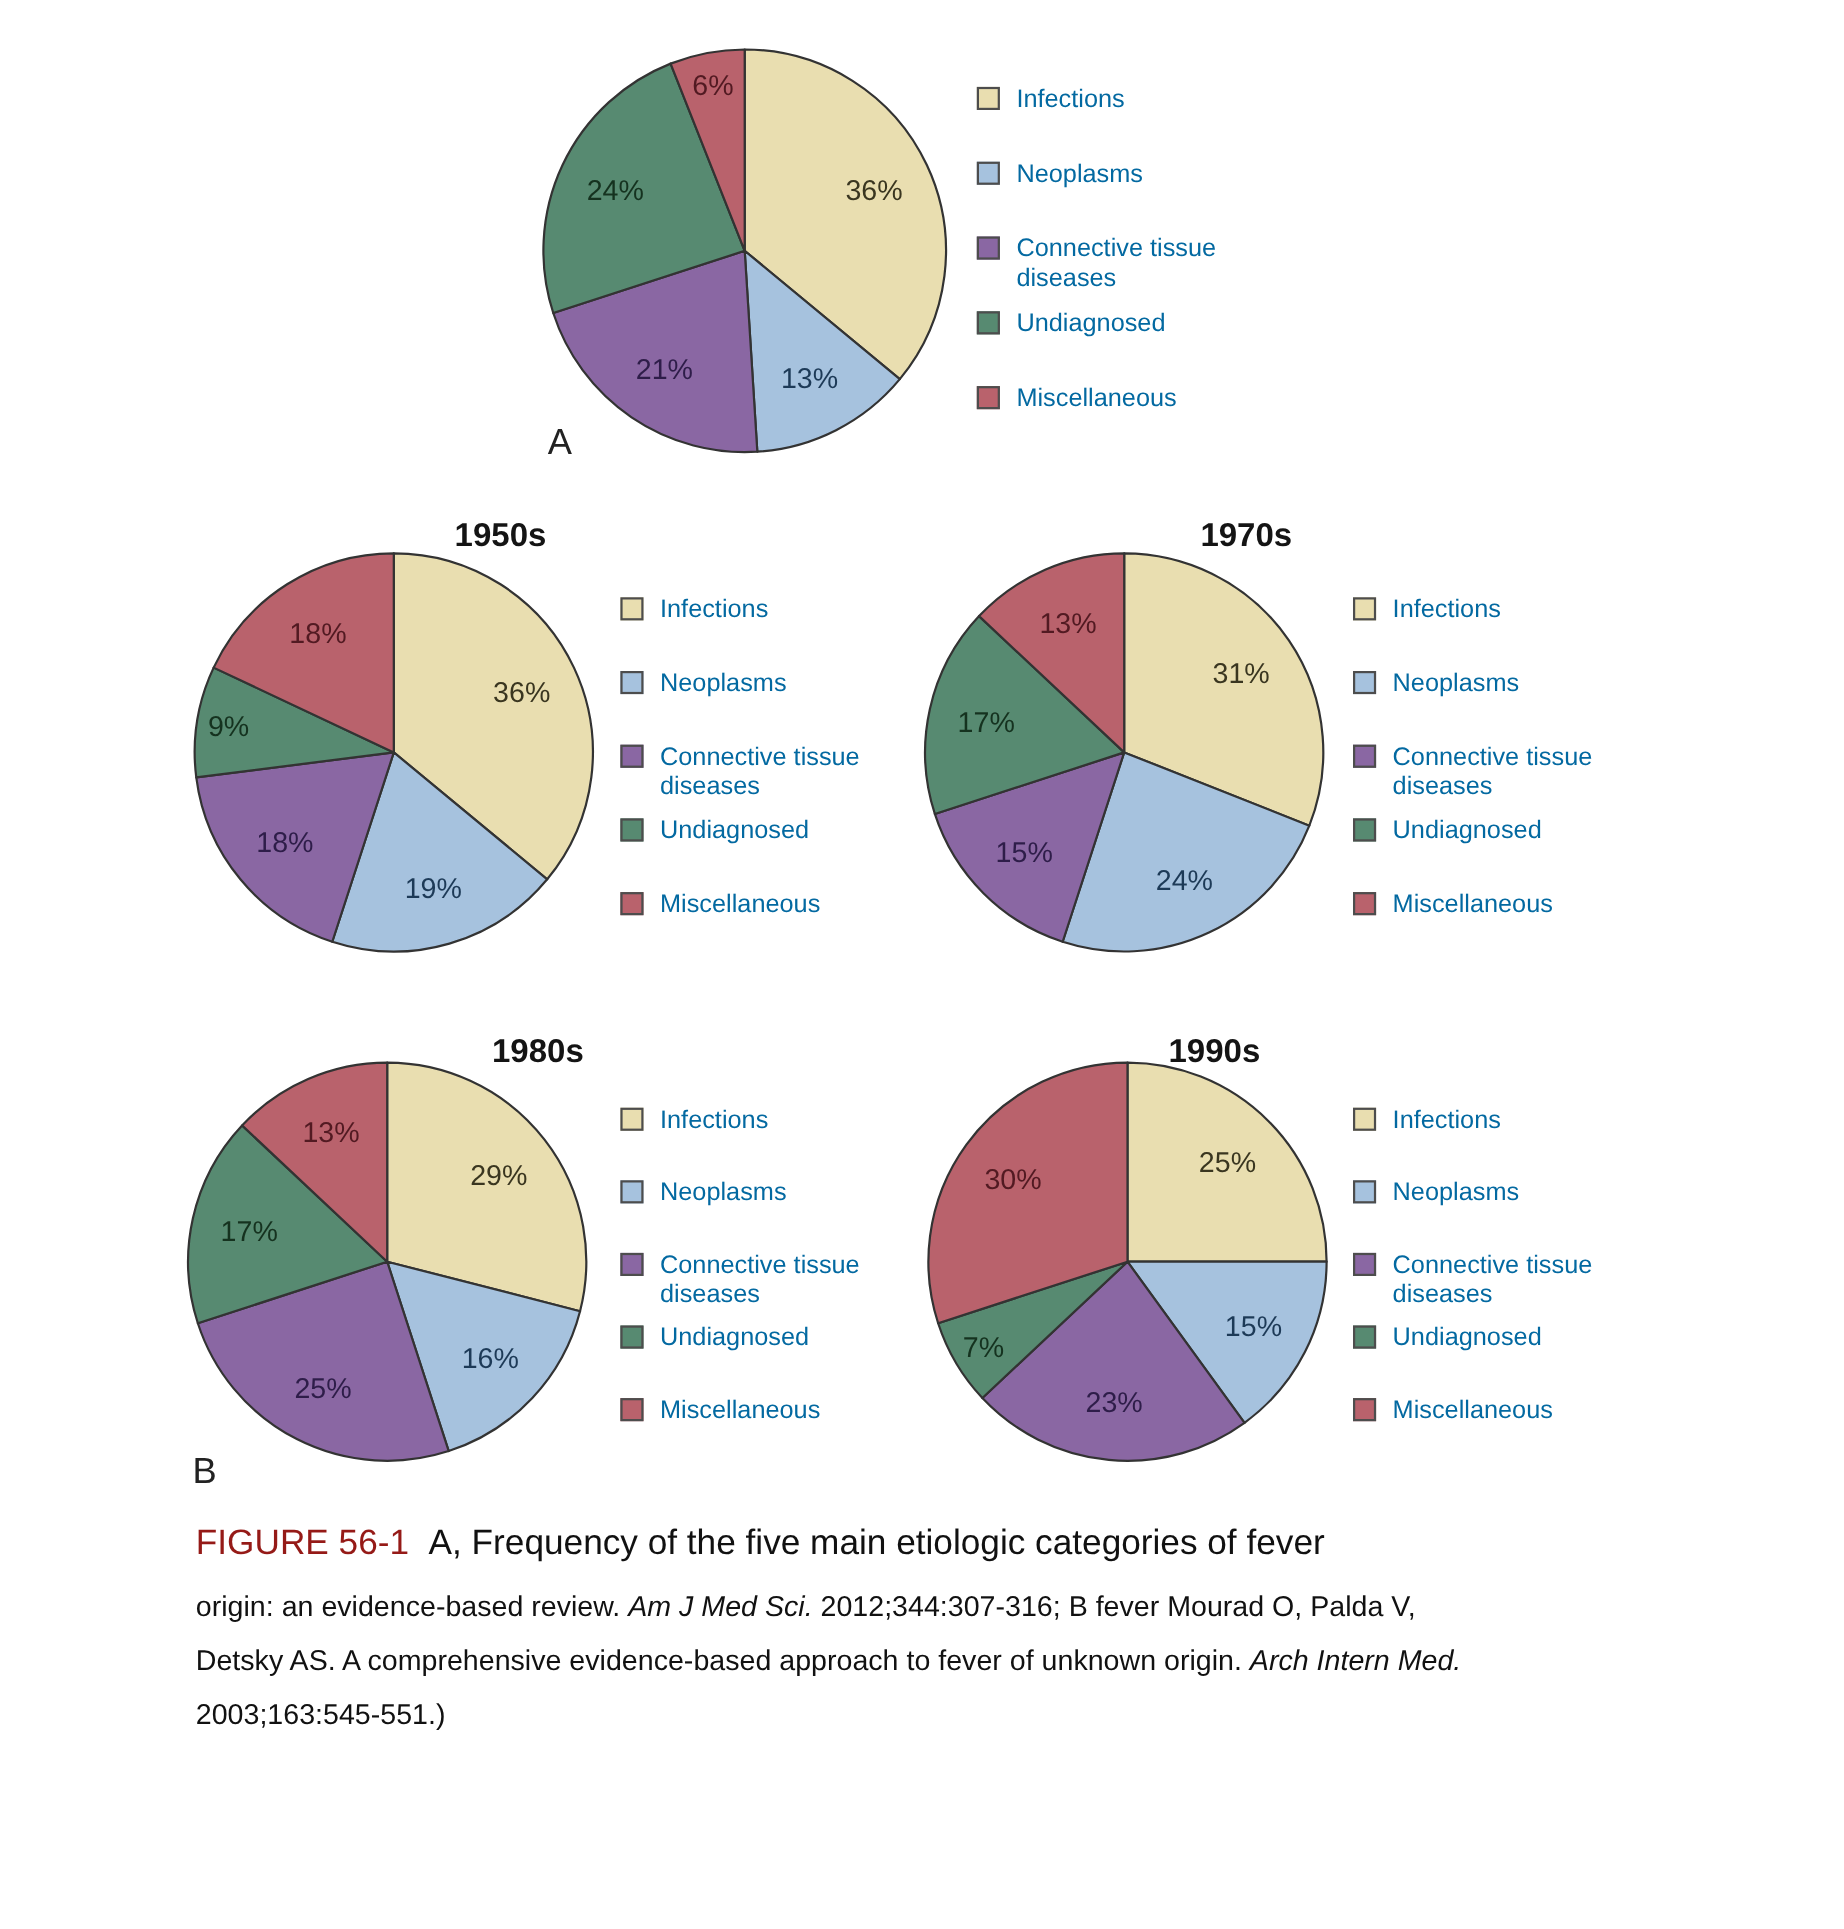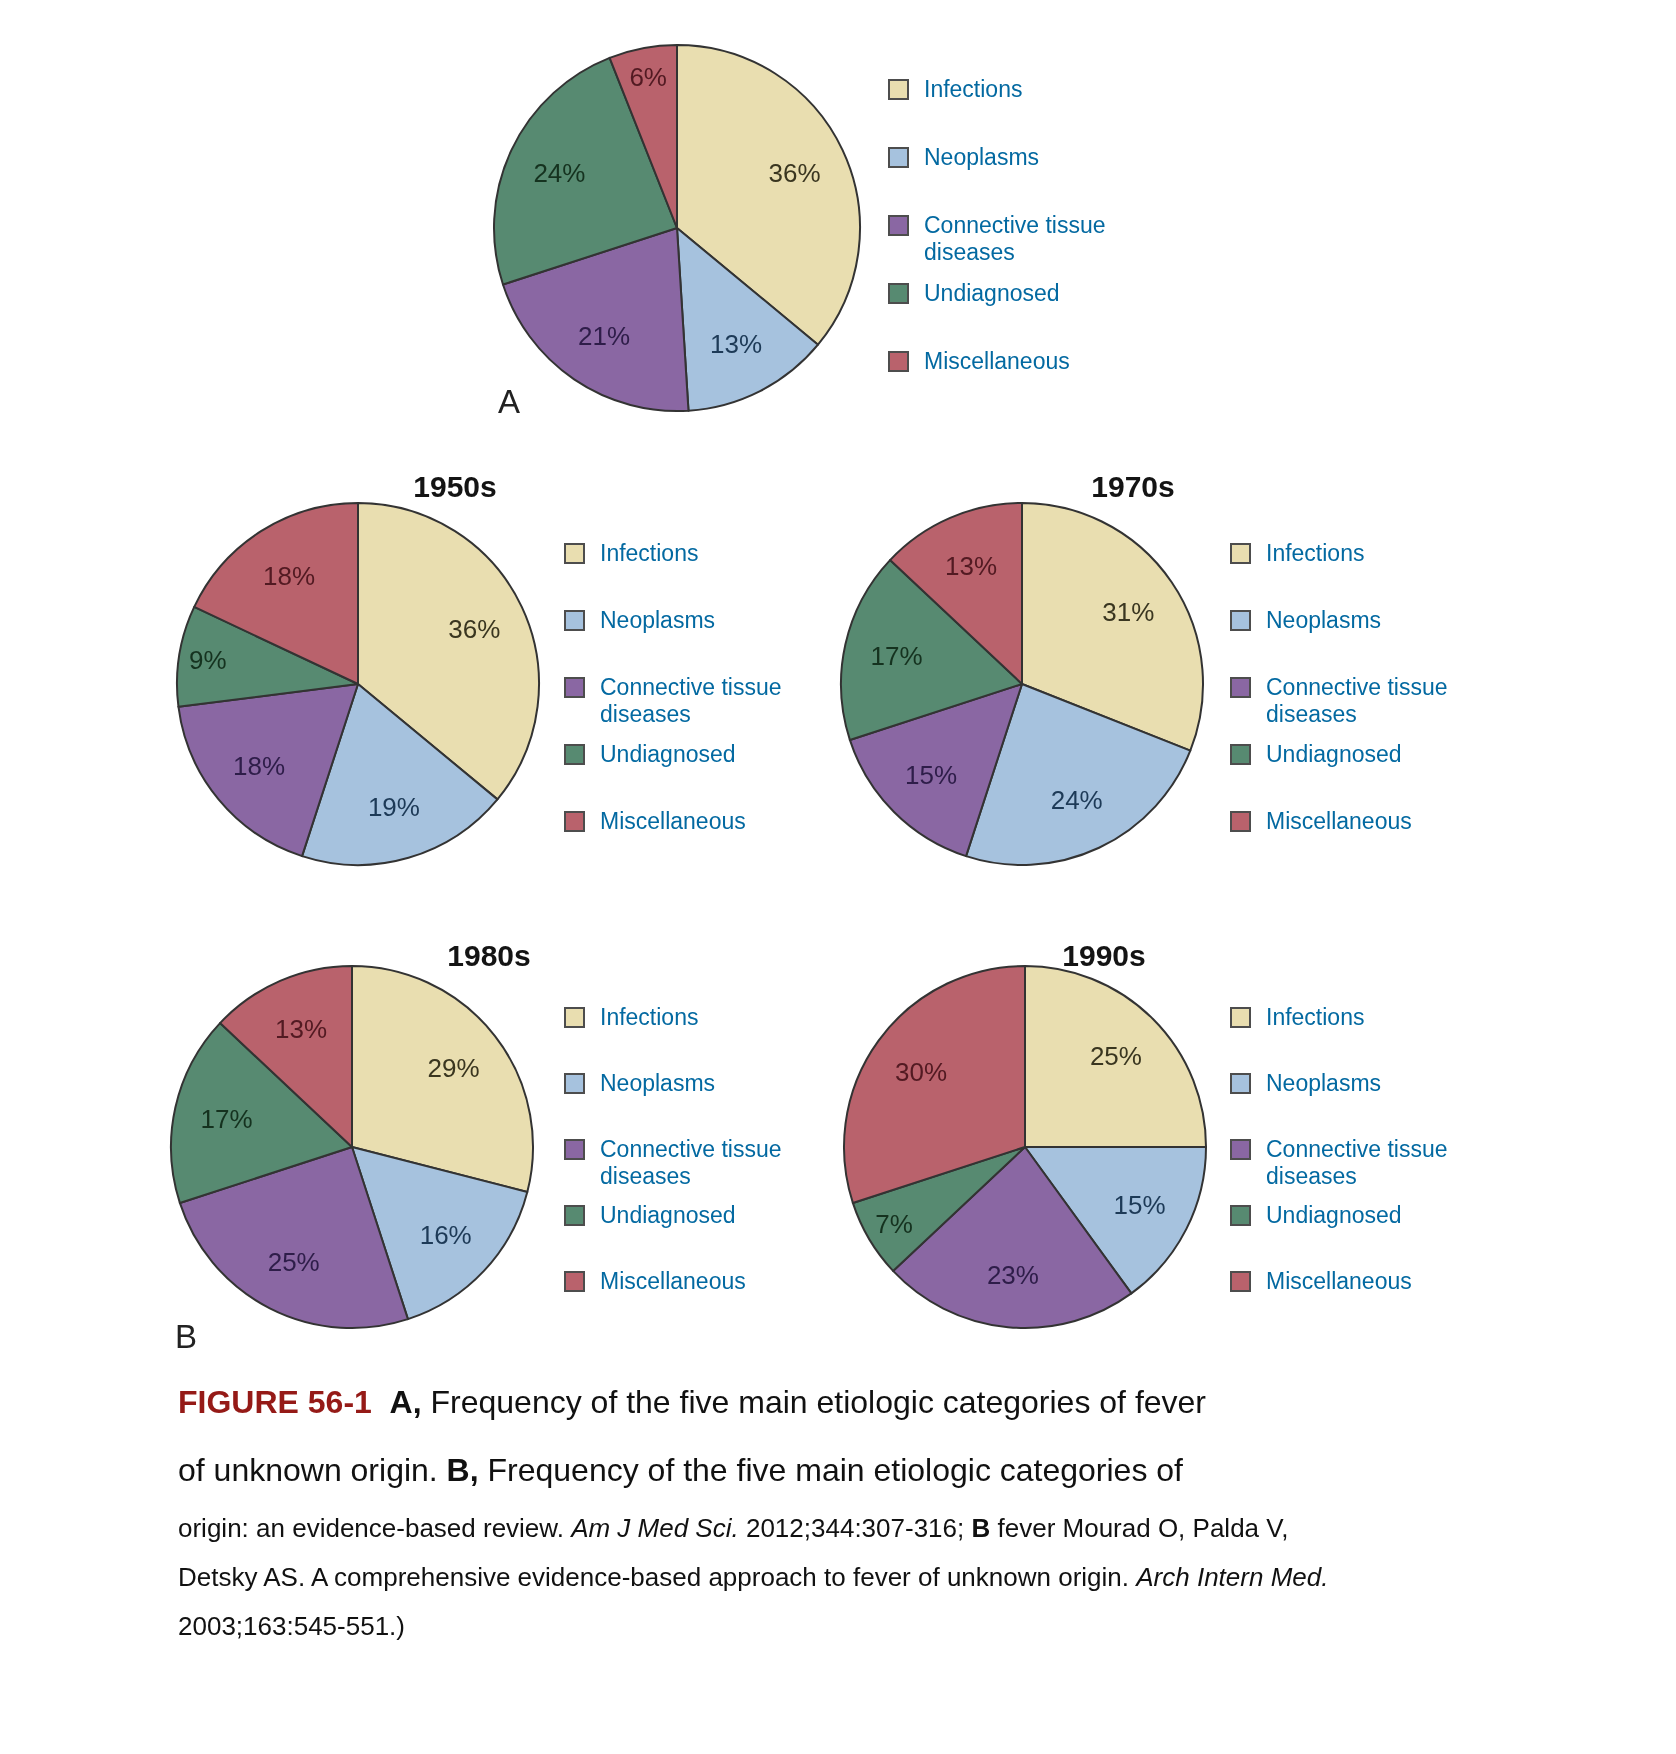--- a/index.html
+++ b/index.html
@@ -24,21 +24,21 @@
     position:absolute;left:36px;top:-3px;width:220px;
     font-size:23px;line-height:27px;color:#0369a1;
   }
   .panel-label{
     position:absolute;font-size:33px;color:#222222;
   }
   .caption{position:absolute;left:178px;top:1368px;width:1340px;}
   .cap-line{white-space:nowrap;}
   .cap-line.big{font-size:32px;line-height:68px;color:#111111;}
   .cap-line.small{font-size:26px;line-height:49px;color:#111111;}
-  .seg-b{font-weight:bold;margin-top:34px;}
+  .seg-b{font-weight:normal;margin-top:34px;}
   .seg-i{font-style:italic;}
   .seg-red{color:#951a17;}
   .seg-small{font-size:26px;}
 </style>
 </head>
 <body>
 
 <div class="page">
   <div id="charts">
       <svg width="372" height="372" class="pie-svg" style="left: 491px; top: 42px;">
@@ -215,18 +215,17 @@
           <div class="legend-label">Miscellaneous</div>
         </div>
       </div>
     </div>
 
   <div class="panel-label" style="left:498px;top:383px;">A</div>
   <div class="panel-label" style="left:175px;top:1318px;">B</div>
 
   <div class="caption" id="caption">
       <div class="cap-line big"><span class="seg-b seg-red">FIGURE 56-1</span><span>&nbsp;&nbsp;</span><span class="seg-b">A,</span><span> Frequency of the five main etiologic categories of fever</span></div>
-      <div class="cap-line big"><span>of unknown origin. </span><span class="seg-b">B,</span><span> Frequency of the five main etiologic categories of</span></div>
       <div class="cap-line small"><span>origin: an evidence-based review. </span><span class="seg-i">Am J Med Sci.</span><span> 2012;344:307-316; </span><span class="seg-b">B</span><span> fever Mourad O, Palda V,</span></div>
       <div class="cap-line small"><span>Detsky AS. A comprehensive evidence-based approach to fever of unknown origin. </span><span class="seg-i">Arch Intern Med.</span></div>
       <div class="cap-line small"><span>2003;163:545-551.)</span></div>
     </div>
 </div>
 
 </body></html>

